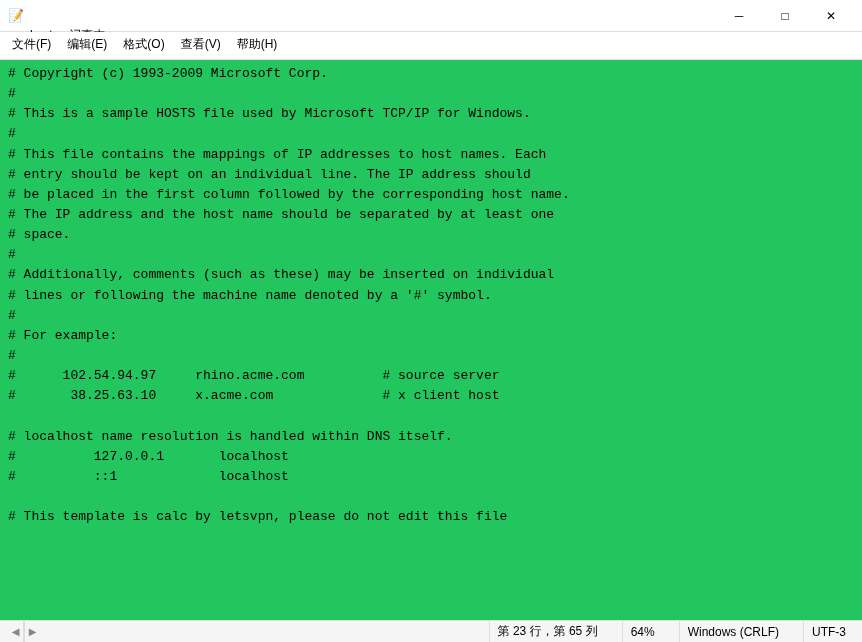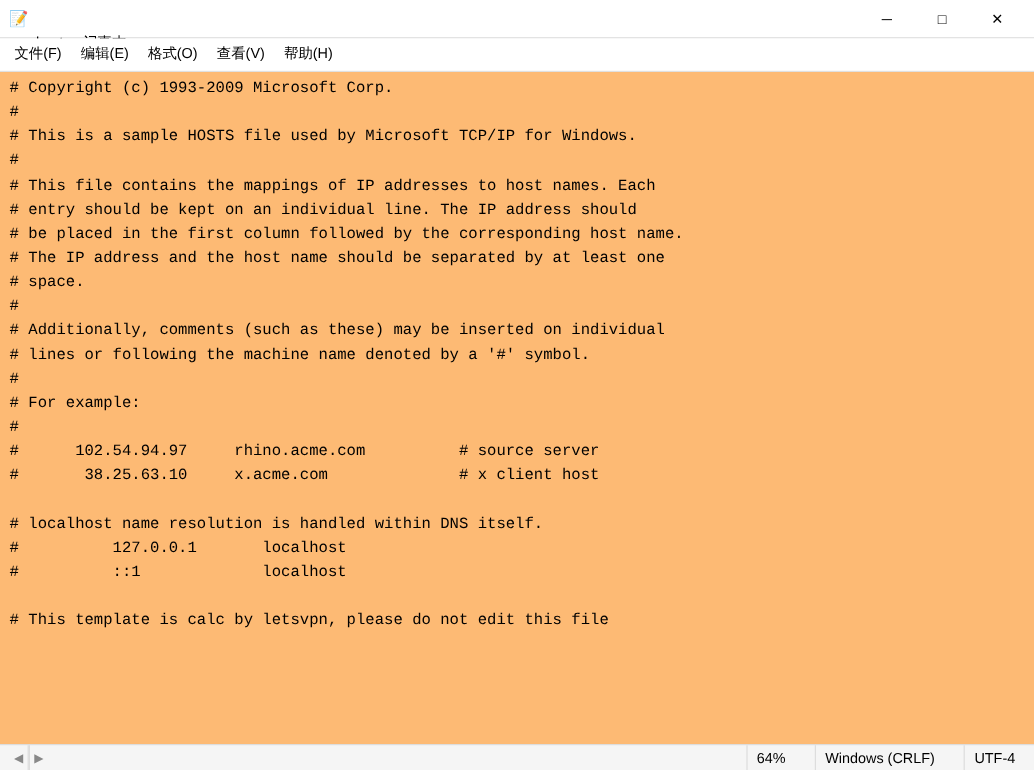--- a/index.html
+++ b/index.html
@@ -71,21 +71,21 @@
     }
     .menu-item {
       padding: 4px 8px;
       cursor: pointer;
       color: #000;
     }
 
     
     .text-area {
       flex: 1;
-      background: #fdba74;
+      background: #22c55e;
       overflow-y: auto;
       overflow-x: auto;
       padding: 4px 8px;
       font-family: 'Courier New', Courier, monospace;
       font-size: 13px;
       color: #000;
       line-height: 1.55;
       white-space: pre;
       cursor: text;
     }
@@ -183,16 +183,17 @@
 #          127.0.0.1       localhost
 #          ::1             localhost
 
 # This template is calc by letsvpn, please do not edit this file</div>
 
 <div class="status-bar">
   <div class="status-bar-left">
     <div class="scroll-arrow">◀</div>
     <div class="scroll-arrow scroll-arrow-right">▶</div>
   </div>
+  <div class="status-item">第 23 行，第 65 列</div>
   <div class="status-item">64%</div>
   <div class="status-item">Windows (CRLF)</div>
-  <div class="status-item">UTF-4</div>
+  <div class="status-item">UTF-3</div>
 </div>
 
 </body></html>

